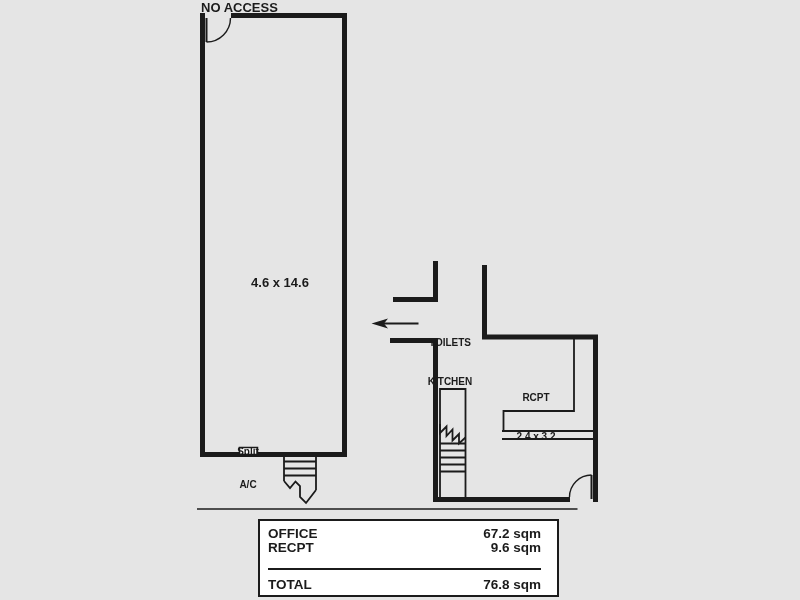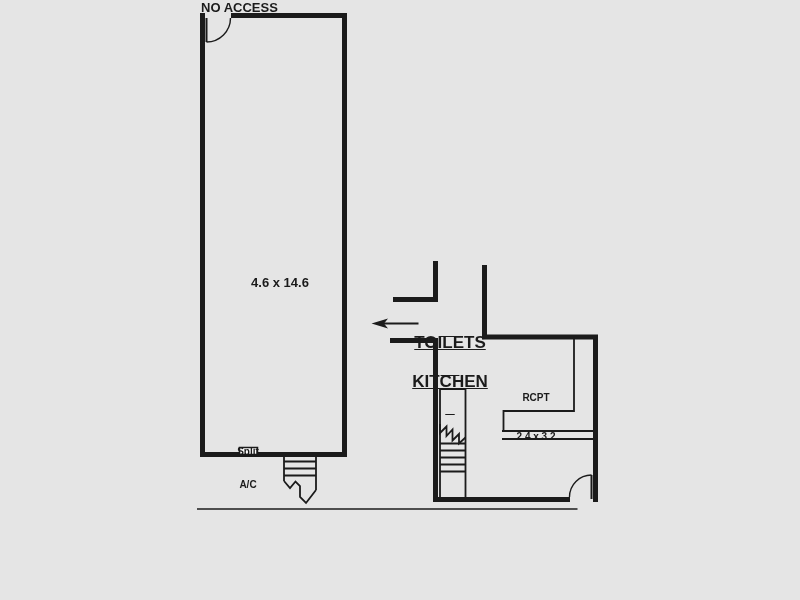--- a/index.html
+++ b/index.html
@@ -67,25 +67,40 @@
 
   <div class="lbl" style="left:201px;top:0;font-size:13px;">NO ACCESS</div>
 
   <div class="lbl center" style="left:280px;top:229px;font-size:13px;margin-top:46px;">4.6 x 14.6</div>
 
   <div class="lbl center" style="left:248px;top:424px;font-size:10px;line-height:11px;">
     <div>Split</div>
     <div>A/C</div>
   </div>
 
-  <div class="lbl center" style="left:450px;top:310px;font-size:17px;line-height:13px;text-decoration:underline;">
+  <div class="lbl center" style="left:450px;top:310px;font-size:10px;line-height:13px;">
     <div>TOILETS</div>
     <div>KITCHEN</div>
   </div>
 
   <div class="lbl center" style="left:536px;top:365px;font-size:10px;line-height:13px;">
     <div>RCPT</div>
     <div>2.4 x 3.2</div>
   </div>
 
 
+  <div class="summary">
+    <div class="srow" style="top:6px;">
+      <span>OFFICE</span>
+      <span>67.2 sqm</span>
+    </div>
+    <div class="srow" style="top:20px;">
+      <span>RECPT</span>
+      <span>9.6 sqm</span>
+    </div>
+    <div class="ssep"></div>
+    <div class="srow" style="top:57px;">
+      <span>TOTAL</span>
+      <span>76.8 sqm</span>
+    </div>
+  </div>
 
 </div>
 
 </body></html>

